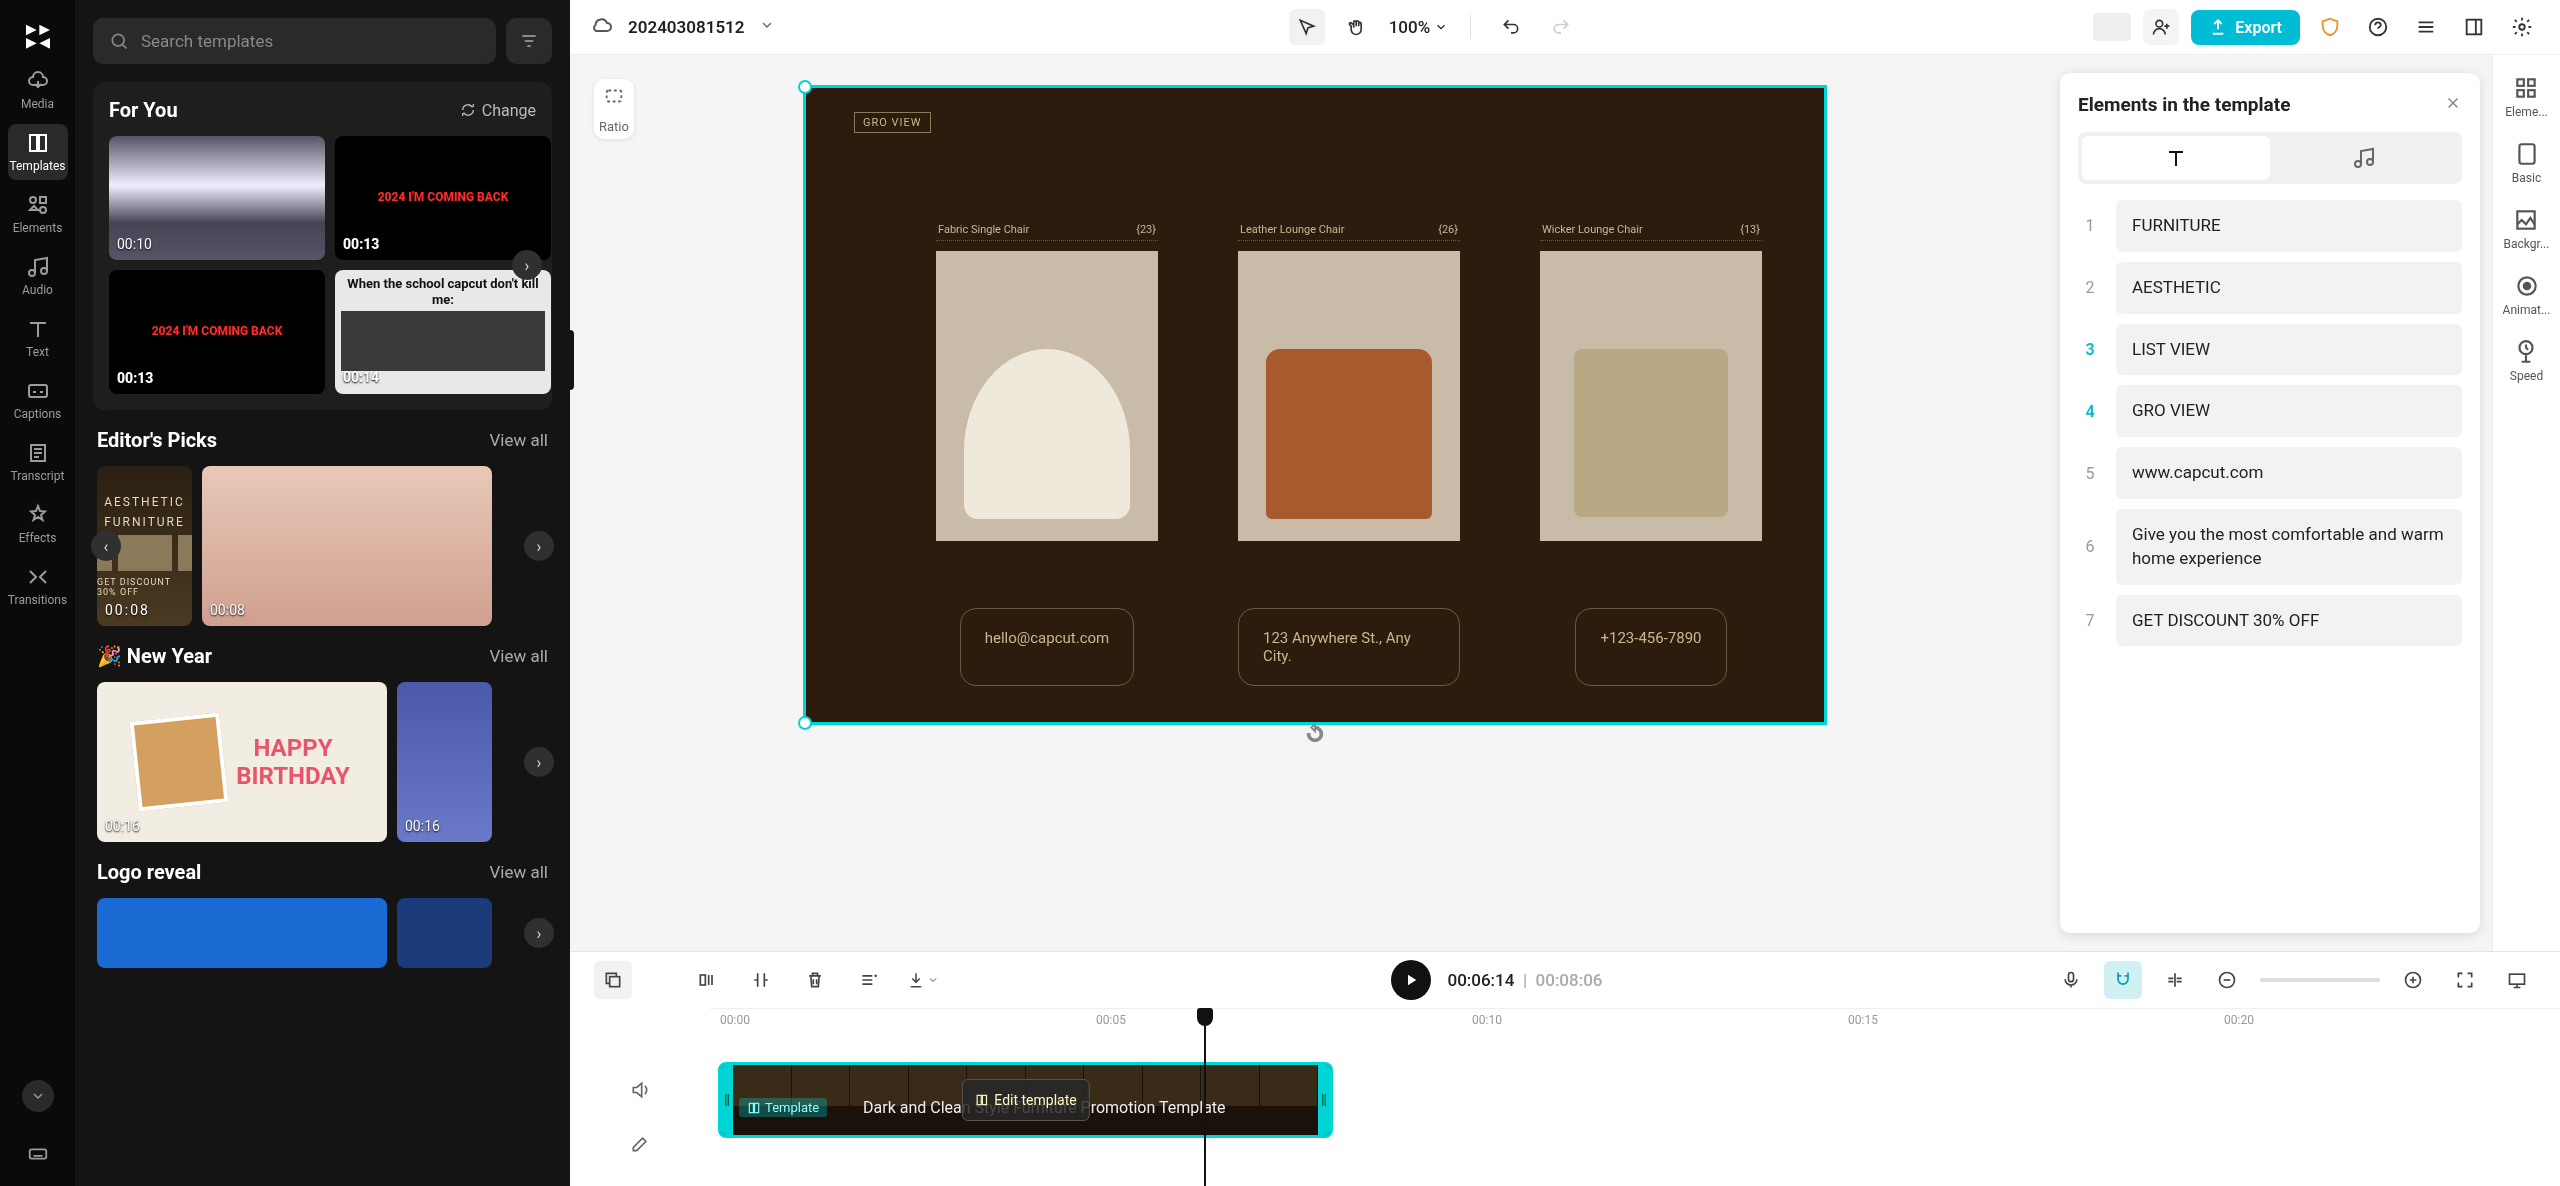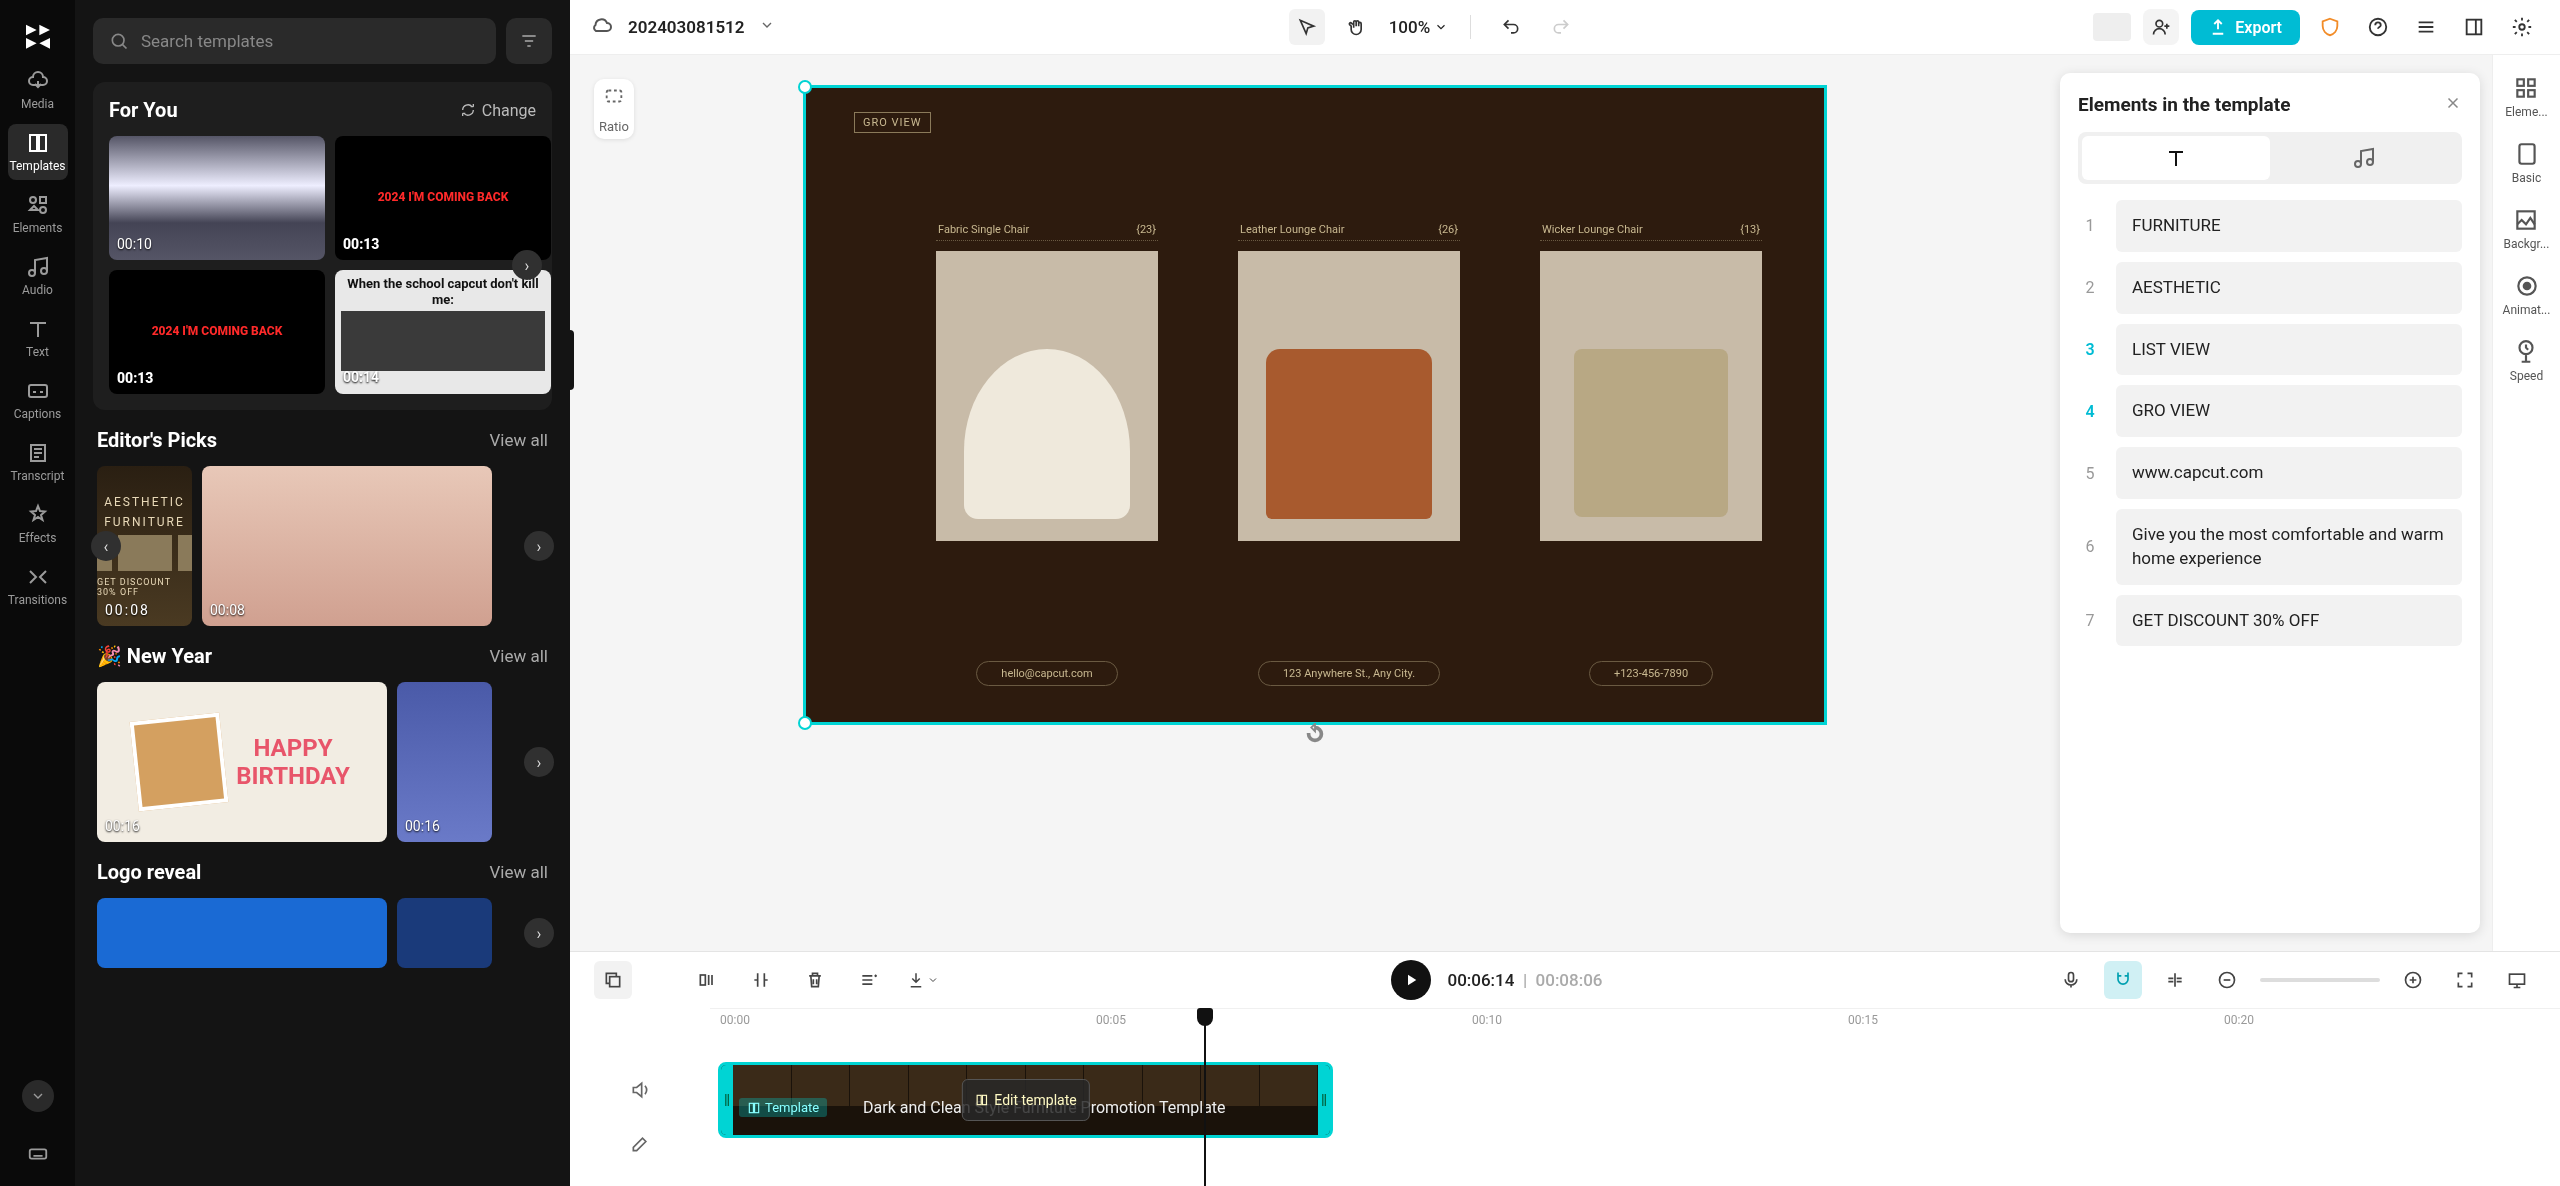--- a/index.html
+++ b/index.html
@@ -81,21 +81,21 @@
 .product .num{color:#c8b890;font-size:11px;}
 .product .img{width:222px;height:290px;background:#c8bba8;position:relative;overflow:hidden;}
 .chair1{background:linear-gradient(#d4cbb8,#bab098);}
 .chair1::after{content:"";position:absolute;left:28px;bottom:22px;width:166px;height:170px;background:#efe9dc;border-radius:50% 50% 14px 14px / 60% 60% 14px 14px;}
 .chair2{background:linear-gradient(#d4c2a0,#b8a078);}
 .chair2::after{content:"";position:absolute;left:28px;bottom:22px;width:166px;height:170px;background:#a85a2e;border-radius:14px 14px 6px 6px;}
 .chair3{background:linear-gradient(#d8d0c0,#c0b8a4);}
 .chair3::after{content:"";position:absolute;left:34px;bottom:24px;width:154px;height:168px;background:#b8a884;border-radius:8px;}
 .contact-pills{position:absolute;left:130px;right:0;bottom:36px;display:flex;gap:80px;}
 .pill{width:222px;display:flex;justify-content:center;}
-.pill span{border:1px solid #6a5a42;color:#c8b890;font-size:11px;padding:5px 24px;border-radius:16px;}
+.pill span{border:1px solid #6a5a42;color:#c8b890;font-size:15px;padding:20px 24px;border-radius:16px;}
 .spin-ic{position:absolute;left:50%;bottom:-12px;transform:translate(-50%,50%);width:30px;height:30px;display:flex;align-items:center;justify-content:center;color:#888;}
 
 .elements-panel{width:420px;background:#fff;margin:18px 12px 18px 0;border-radius:10px;box-shadow:0 2px 12px rgba(0,0,0,0.12);padding:20px 18px;display:flex;flex-direction:column;overflow:hidden;}
 .ep-head{display:flex;justify-content:space-between;align-items:center;margin-bottom:16px;}
 .ep-title{font-size:19px;font-weight:700;color:#222;}
 .ep-close{color:#888;cursor:pointer;}
 .ep-tabs{display:flex;background:#f0f0f0;border-radius:8px;padding:4px;margin-bottom:16px;}
 .ep-tab{flex:1;height:44px;display:flex;align-items:center;justify-content:center;color:#666;border-radius:6px;}
 .ep-tab.active{background:#fff;color:#111;}
 .ep-list{display:flex;flex-direction:column;gap:10px;overflow-y:auto;}

